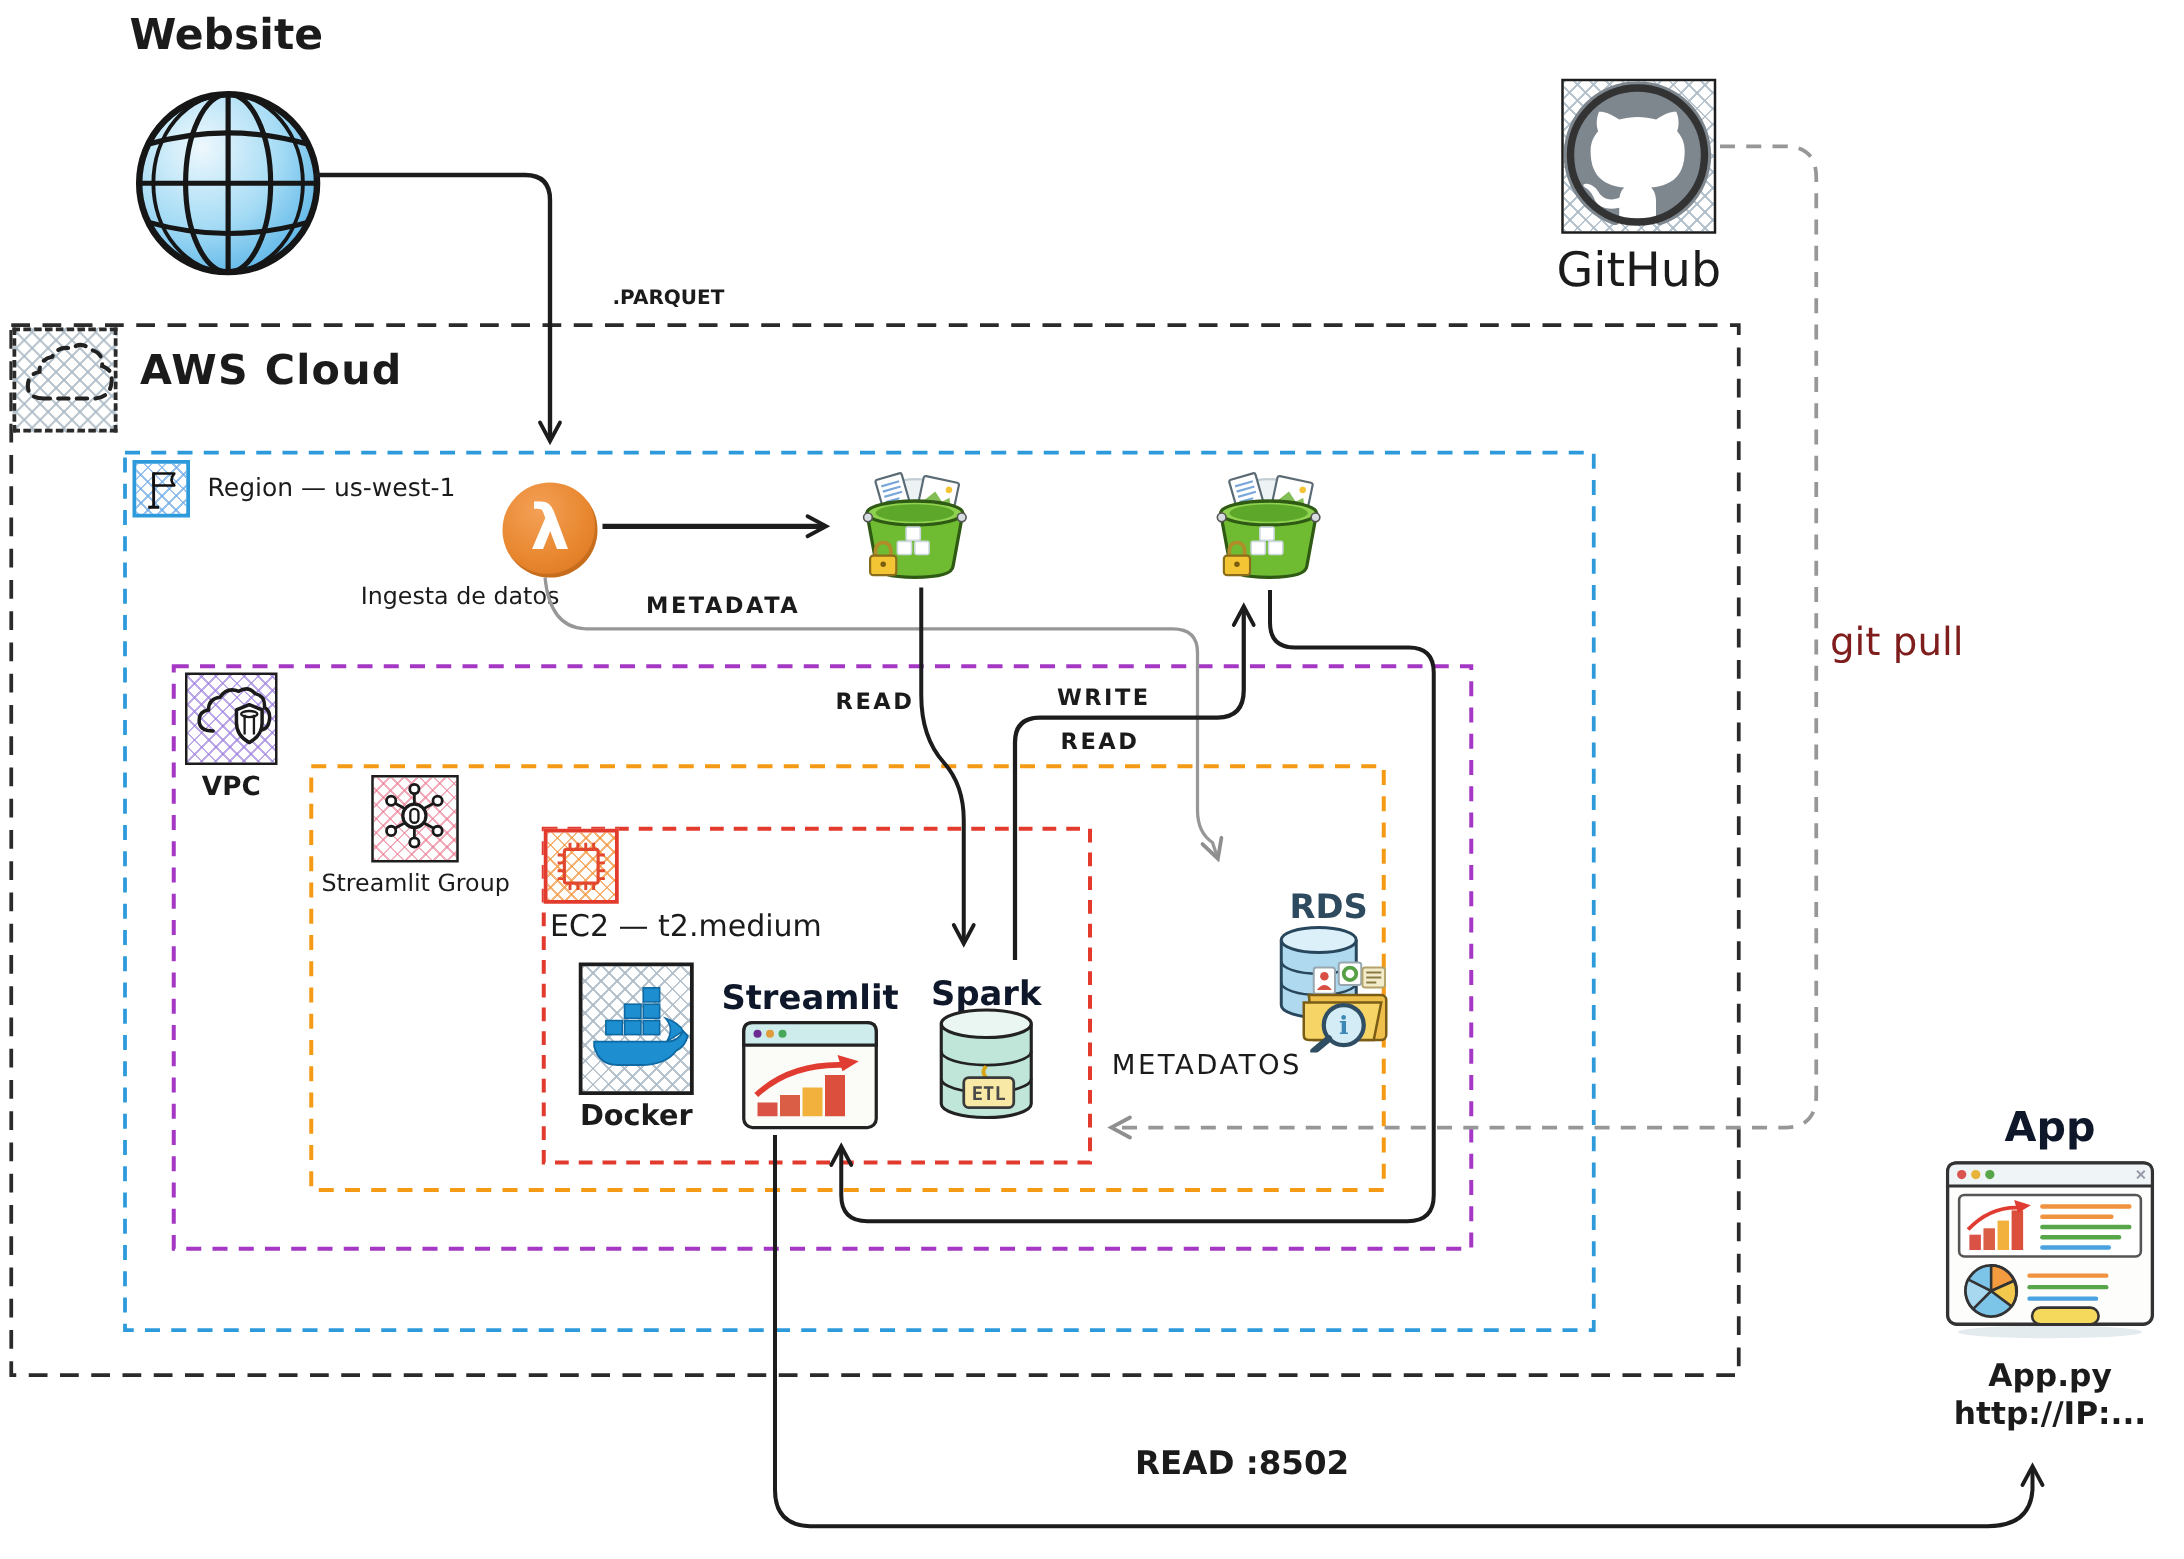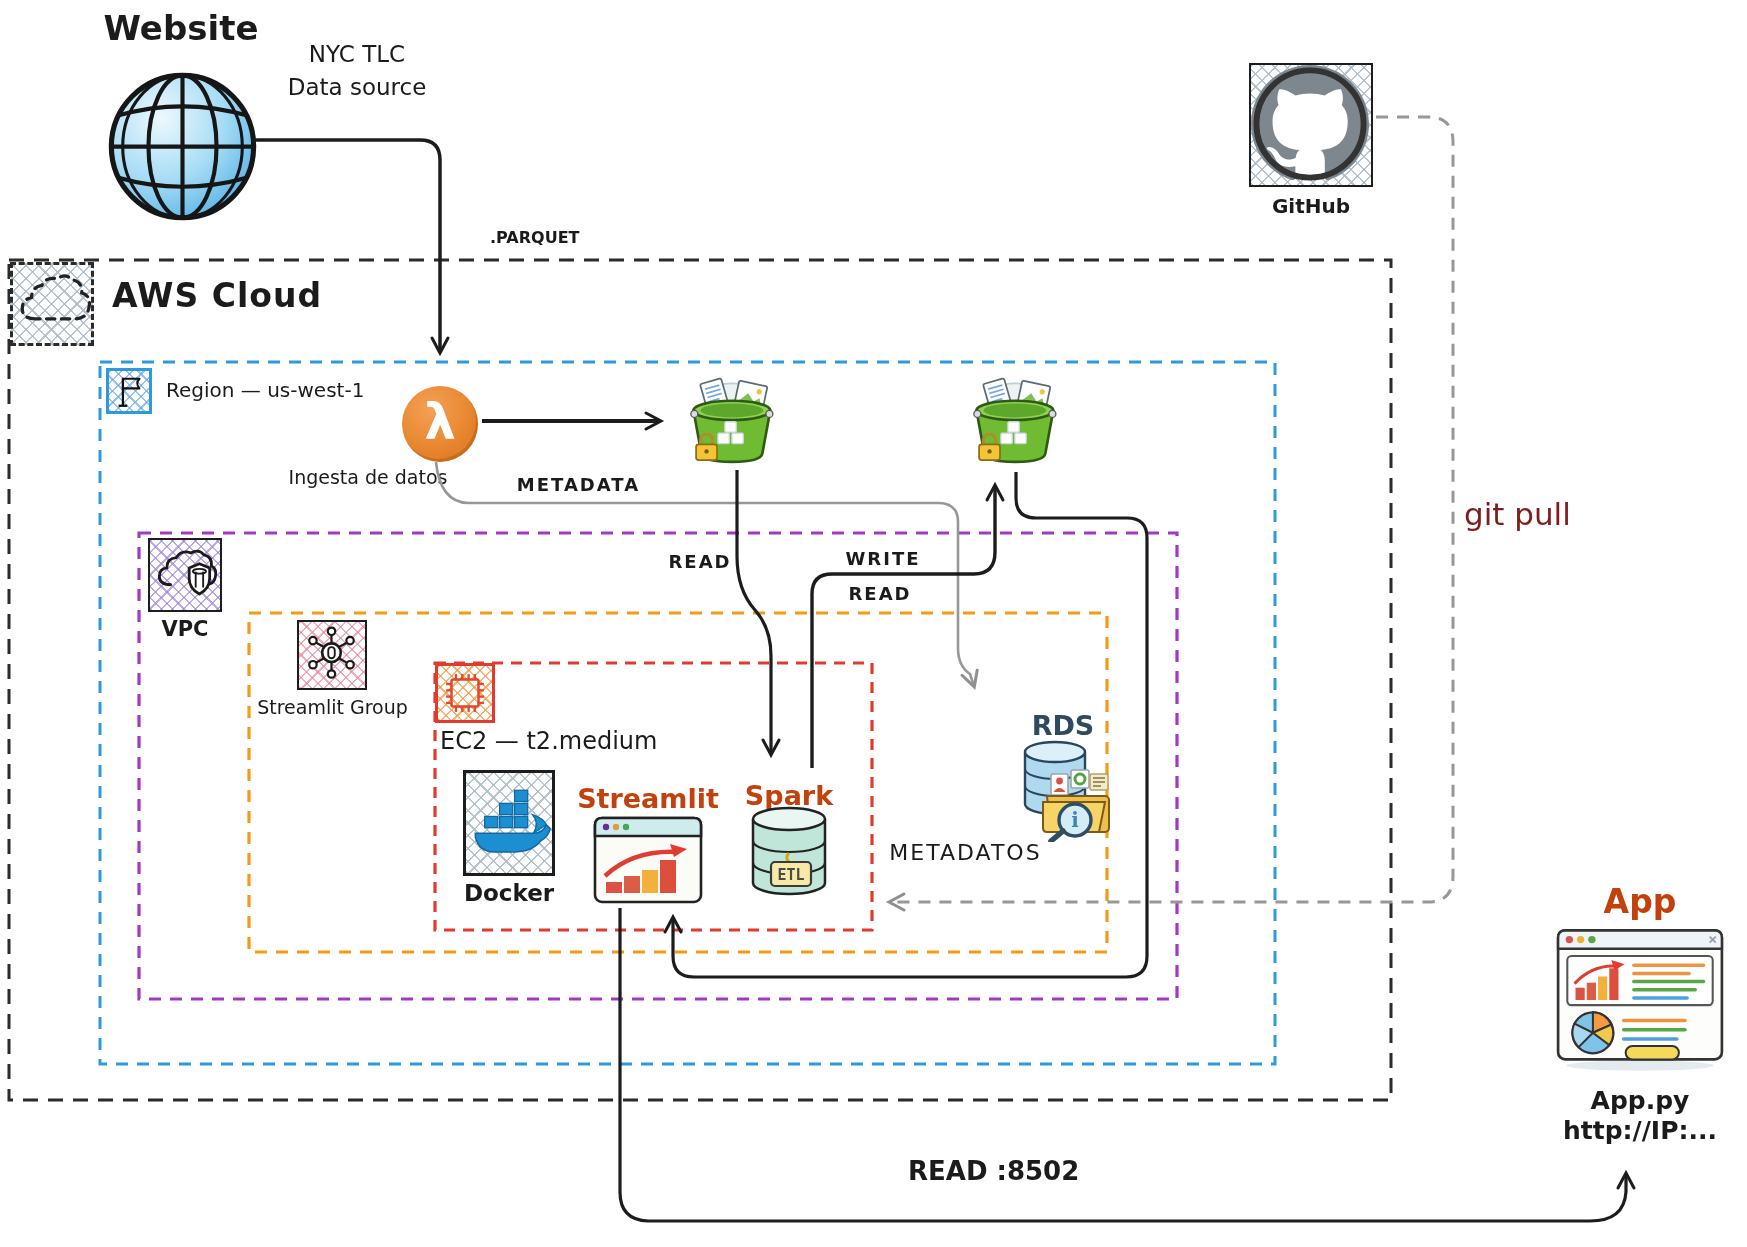--- a/index.html
+++ b/index.html
@@ -37,21 +37,21 @@
   .aws-cloud-iconbox{left:10px;top:262px;width:84px;height:84px;border:3px dashed #2b2b2b;box-sizing:border-box;}
   .title-aws{left:112px;top:276px;font-size:33px;font-weight:600;letter-spacing:1px;}
   .flagbox{left:106px;top:368px;width:46px;height:46px;border:3px solid var(--region-border,#2d9bdb);box-sizing:border-box;}
   .lambda-circle{left:402px;top:386px;width:76px;height:76px;border-radius:50%;
      background:radial-gradient(circle at 38% 30%, #f4a057 0%, var(--lambda-orange,#e8872f) 55%, #d86f1d 100%);
      box-shadow:inset -2px -3px 0 rgba(150,80,10,.35);
      display:flex;align-items:center;justify-content:center;}
   .lambda-circle span{color:#fff;font-size:50px;font-weight:700;line-height:1;transform:translateY(-2px);}
   .iconsquare{box-sizing:border-box;border:3px solid #1d1d1d;}
   .ec2-iconbox{left:435px;top:663px;width:60px;height:60px;border:3px solid var(--ec2-border,#e23b2e);box-sizing:border-box;}
-  .logotype{font-weight:800;color:#c2410c;}
+  .logotype{font-weight:800;color:#0f172a;}
 </style>
 </head>
 <body>
 
 <div id="canvas">
 
   <svg width="0" height="0" style="position:absolute">
     <defs>
       <radialGradient id="gGlobe" cx="35%" cy="30%" r="80%">
         <stop offset="0%" stop-color="#eef8fd"></stop>
@@ -102,33 +102,29 @@
     <svg viewBox="0 0 160 160" width="165" height="165">
       <circle cx="80" cy="82" r="69" fill="url(#gGlobe)" stroke="#161616" stroke-width="5"></circle>
       <ellipse cx="80" cy="82" rx="33" ry="69" fill="none" stroke="#161616" stroke-width="4"></ellipse>
       <ellipse cx="80" cy="82" rx="58" ry="69" fill="none" stroke="#161616" stroke-width="3"></ellipse>
       <line x1="80" y1="13" x2="80" y2="151" stroke="#161616" stroke-width="4"></line>
       <line x1="11" y1="82" x2="149" y2="82" stroke="#161616" stroke-width="4"></line>
       <path d="M17 52 Q80 34 143 52" fill="none" stroke="#161616" stroke-width="4"></path>
       <path d="M17 112 Q80 130 143 112" fill="none" stroke="#161616" stroke-width="4"></path>
     </svg>
   </div>
-  <div class="lbl center" style="left:262px;top:38px;width:190px;font-size:23px;line-height:33px;">
-    <div>NYC TLC</div>
-    <div>Data source</div>
-  </div>
 
   <div class="node hatch hatch-gray iconsquare" style="left:1249px;top:63px;width:124px;height:124px;border-width:2.5px;">
     <svg viewBox="0 0 24 24" width="118" height="118" style="margin:0;">
       <circle cx="12" cy="12" r="10.6" fill="#ffffff"></circle>
       <path fill="#7e868e" fill-rule="evenodd" clip-rule="evenodd" d="M12 0C5.37 0 0 5.37 0 12c0 5.3 3.438 9.8 8.205 11.387.6.11.82-.26.82-.577v-2.234c-3.338.726-4.033-1.416-4.033-1.416-.546-1.387-1.333-1.756-1.333-1.756-1.09-.745.083-.73.083-.73 1.205.085 1.84 1.237 1.84 1.237 1.07 1.835 2.807 1.305 3.492.998.108-.776.42-1.305.763-1.605-2.665-.305-5.467-1.334-5.467-5.93 0-1.31.468-2.38 1.235-3.22-.123-.303-.535-1.524.117-3.176 0 0 1.008-.322 3.3 1.23.957-.266 1.983-.4 3.003-.404 1.02.005 2.047.138 3.006.404 2.29-1.552 3.297-1.23 3.297-1.23.653 1.653.24 2.874.118 3.176.77.84 1.233 1.91 1.233 3.22 0 4.61-2.807 5.625-5.48 5.922.43.37.814 1.102.814 2.222v3.293c0 .32.217.694.825.576C20.565 21.796 24 17.3 24 12c0-6.63-5.37-12-12-12z"></path>
       <circle cx="12" cy="12" r="10.9" fill="none" stroke="#333" stroke-width="1.2"></circle>
     </svg>
   </div>
-  <div class="lbl center" style="left:1243px;top:194px;width:136px;font-size:20px;font-weight:700;">GitHub</div>
+  <div class="lbl center" style="left:1243px;top:194px;width:136px;font-size:38px;font-weight:400;">GitHub</div>
 
   <div class="node hatch hatch-gray aws-cloud-iconbox">
     <svg viewBox="0 0 84 84" width="78" height="78">
       <path d="M24 58 Q10 58 10 47 Q10 37 20 35 Q20 24 31 22 Q36 12 48 15 Q56 8 64 16 Q75 18 74 30 Q84 33 82 45 Q80 58 66 58 Z" fill="none" stroke="#222" stroke-width="3.5" stroke-dasharray="9 7" stroke-linecap="round"></path>
     </svg>
   </div>
   <div class="lbl title-aws">AWS Cloud</div>
 
   <div class="node hatch hatch-blue flagbox">
     <svg viewBox="0 0 46 46" width="40" height="40">

